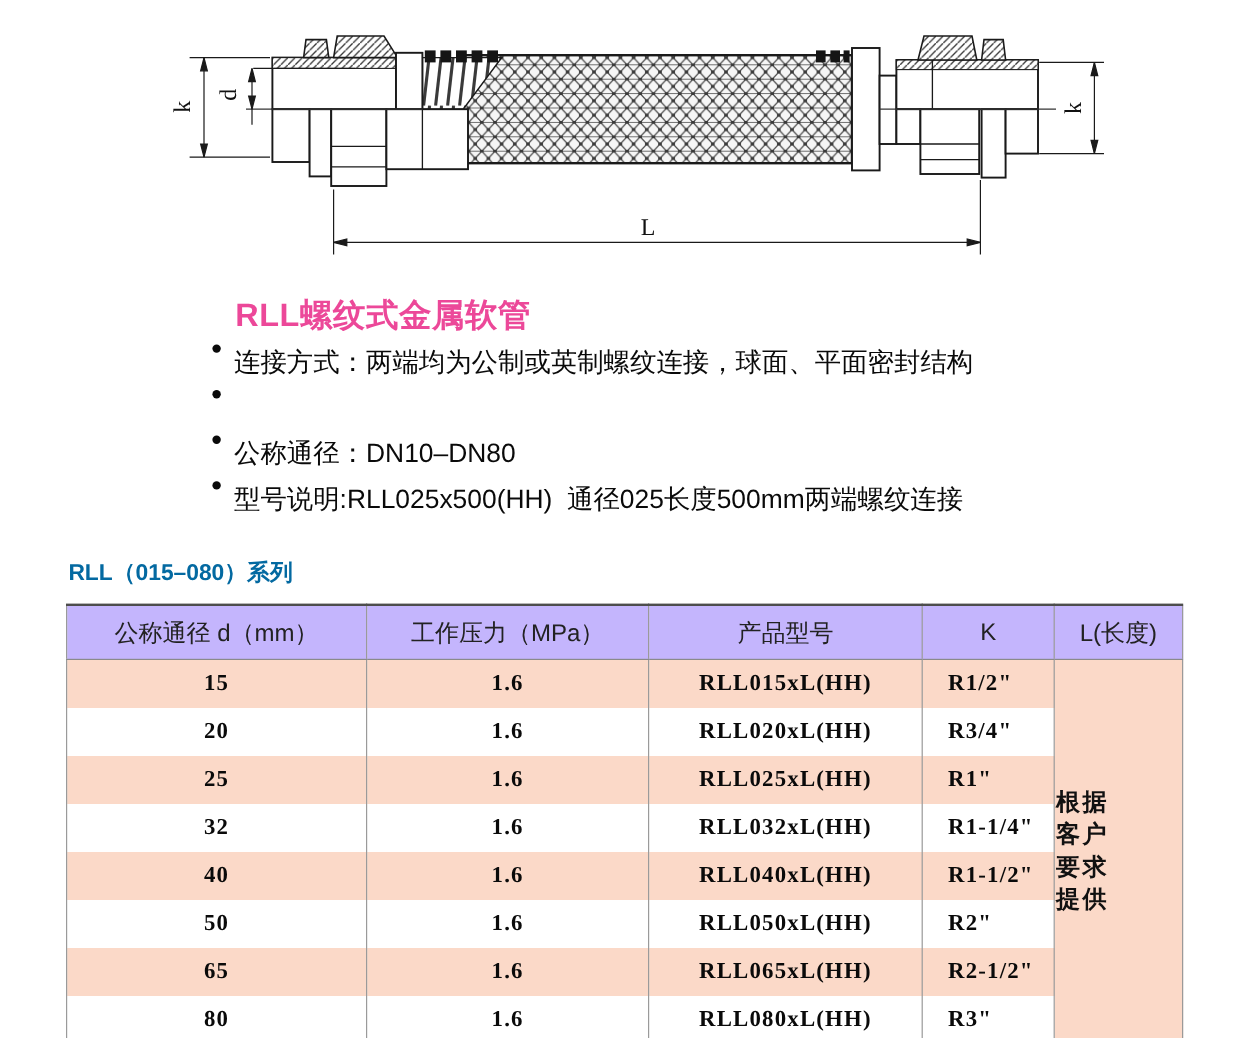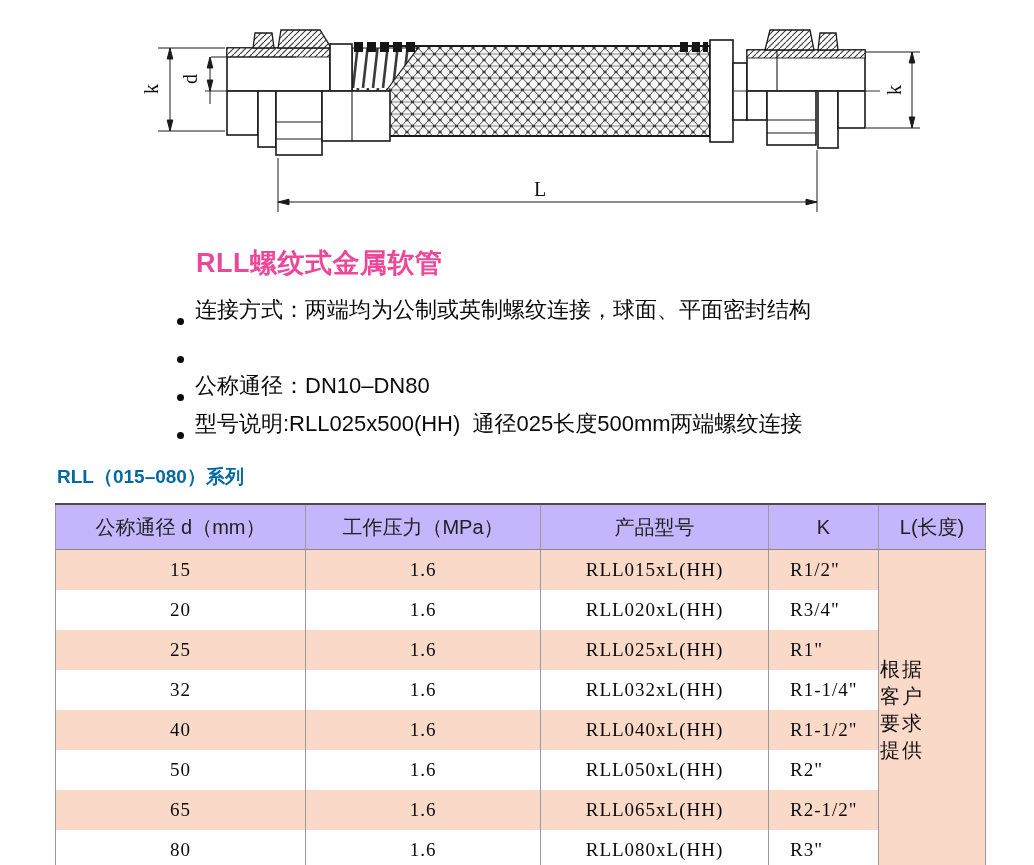--- a/index.html
+++ b/index.html
@@ -7,37 +7,38 @@
     width:1034px;height:865px;position:relative;background:#ffffff;
     font-family:"Liberation Sans","DejaVu Sans",sans-serif;overflow:hidden;color:#111;
   }
   
   #drawing{position:absolute;left:0;top:0;}
   .dim-label{font-family:"Liberation Serif","DejaVu Serif",serif;font-size:20px;fill:#111;}
 
   
   .title{position:absolute;left:196px;top:243px;font-size:27px;line-height:40px;font-weight:600;color:#ec4899;letter-spacing:.5px;}
   .bullets{position:absolute;left:177px;top:287px;margin:0;padding:0;list-style:none;}
-  .bullets li{display:flex;align-items:flex-end;height:38px;font-size:22px;font-weight:500;color:#0a0a0a;white-space:pre;}
+  .bullets li{display:flex;align-items:flex-start;height:38px;font-size:22px;font-weight:500;color:#0a0a0a;white-space:pre;}
   .bullets .dot{flex:none;width:7px;height:7px;border-radius:50%;background:#0a0a0a;margin-right:11px;}
 
   
   .caption{position:absolute;left:57px;top:464px;font-size:19px;font-weight:600;color:#0369a1;}
   .spec-table{
     position:absolute;left:55px;top:503px;width:930px;table-layout:fixed;border-collapse:collapse;
     border:1px solid #9a9a9a;border-top:2px solid #4d4d4d;
   }
   .spec-table th{
     height:42px;background:#c4b5fd;font-size:20px;font-weight:400;color:#222;
     border-bottom:1px solid #8a8a8a;border-left:1px solid #9a9a9a;text-align:center;
   }
   .spec-table td{
     height:38px;text-align:center;vertical-align:middle;
     font-family:"Liberation Serif","DejaVu Serif",serif;font-size:19px;letter-spacing:1px;color:#0a0a0a;
     border-left:1px solid #9a9a9a;
+    font-weight:bold;
   }
   .spec-table th:first-child,.spec-table td:first-child{border-left:none;}
   tr.stripe td{background:#fbd9c8;}
   td.k-col{text-align:left;padding-left:21px;}
   td.l-cell{
     background:#ffffff;font-family:"Liberation Sans","DejaVu Sans",sans-serif;
     font-size:20px;letter-spacing:2px;line-height:27px;color:#111;
   }
   td.l-cell span{display:block;text-align:left;}
 </style>

